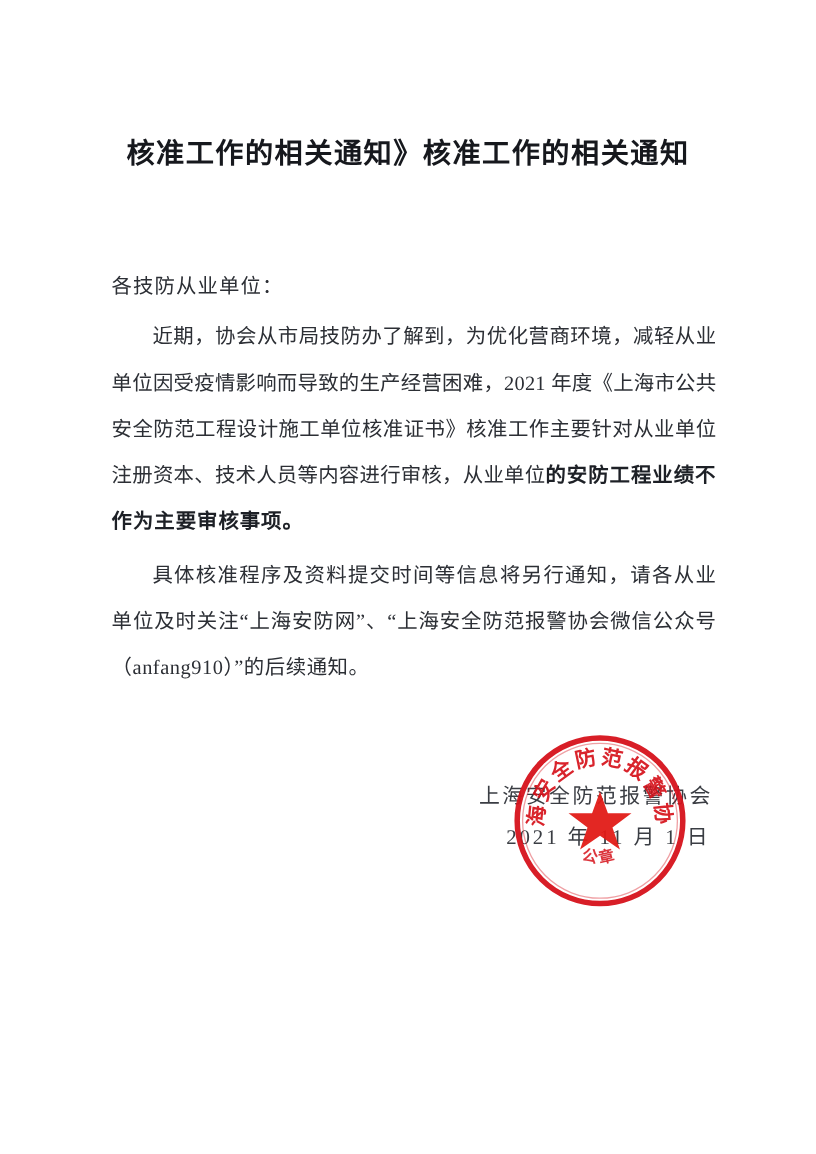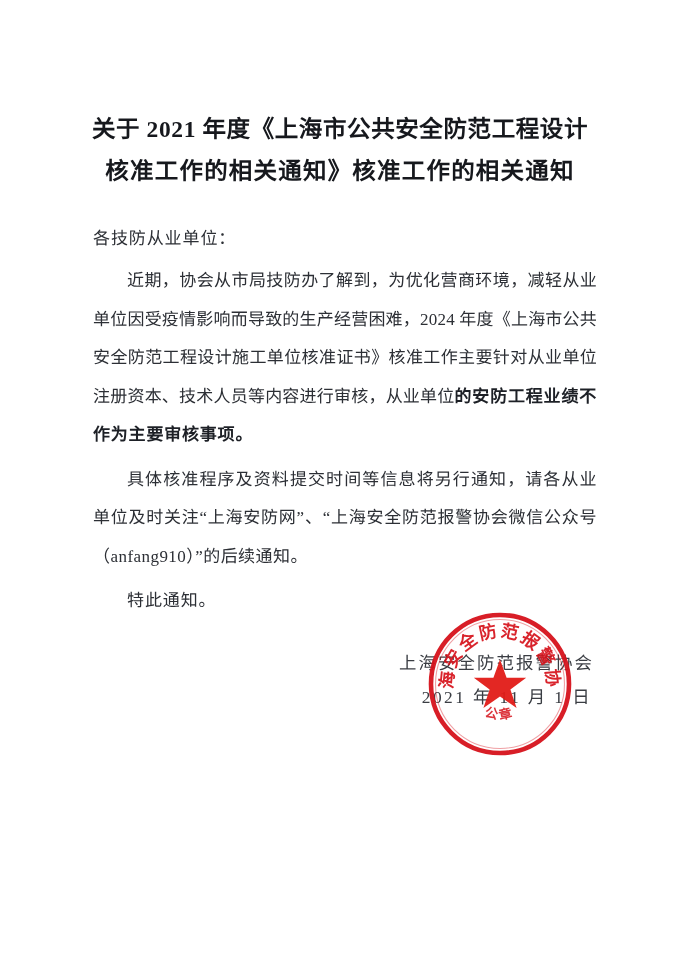--- a/index.html
+++ b/index.html
@@ -123,33 +123,31 @@
     width: 146px;
     height: 146px;
   }
 </style>
 </head>
 <body>
 
 <div id="page">
 
   <div class="doc-title">
-    <span class="tline tline-1">关于 2021 年度《上海市公共安全防范工程设计</span>
     <span class="tline tline-2">核准工作的相关通知》核准工作的相关通知</span>
   </div>
 
   <div class="body-block">
 
     <div class="salutation">各技防从业单位：</div>
 
-    <div class="para p-tight"><span>近期，协会从市局技防办了解到，为优化营商环境，减轻从业单位因受疫情影响而导致的生产经营困难，2024 年度《上海市公共安全防范工程设计施工单位核准证书》核准工作主要针对从业单位注册资本、技术人员等内容进行审核，从业单位</span><span class="emph">的安防工程业绩不作为主要审核事项。</span></div>
+    <div class="para p-tight"><span>近期，协会从市局技防办了解到，为优化营商环境，减轻从业单位因受疫情影响而导致的生产经营困难，2021 年度《上海市公共安全防范工程设计施工单位核准证书》核准工作主要针对从业单位注册资本、技术人员等内容进行审核，从业单位</span><span class="emph">的安防工程业绩不作为主要审核事项。</span></div>
 
     <div class="para">具体核准程序及资料提交时间等信息将另行通知，请各从业单位及时关注“上海安防网”、“上海安全防范报警协会微信公众号（anfang910）”的后续通知。</div>
 
-    <div class="para-short">特此通知。</div>
   </div>
 
   <div class="signature">
     <div class="sig-org">上海安全防范报警协会</div>
     <div class="sig-date">2021 年 11 月 1 日</div>
   </div>
 
   <div class="seal">
     <svg viewBox="0 0 146 146" xmlns="http://www.w3.org/2000/svg">
       <defs>

